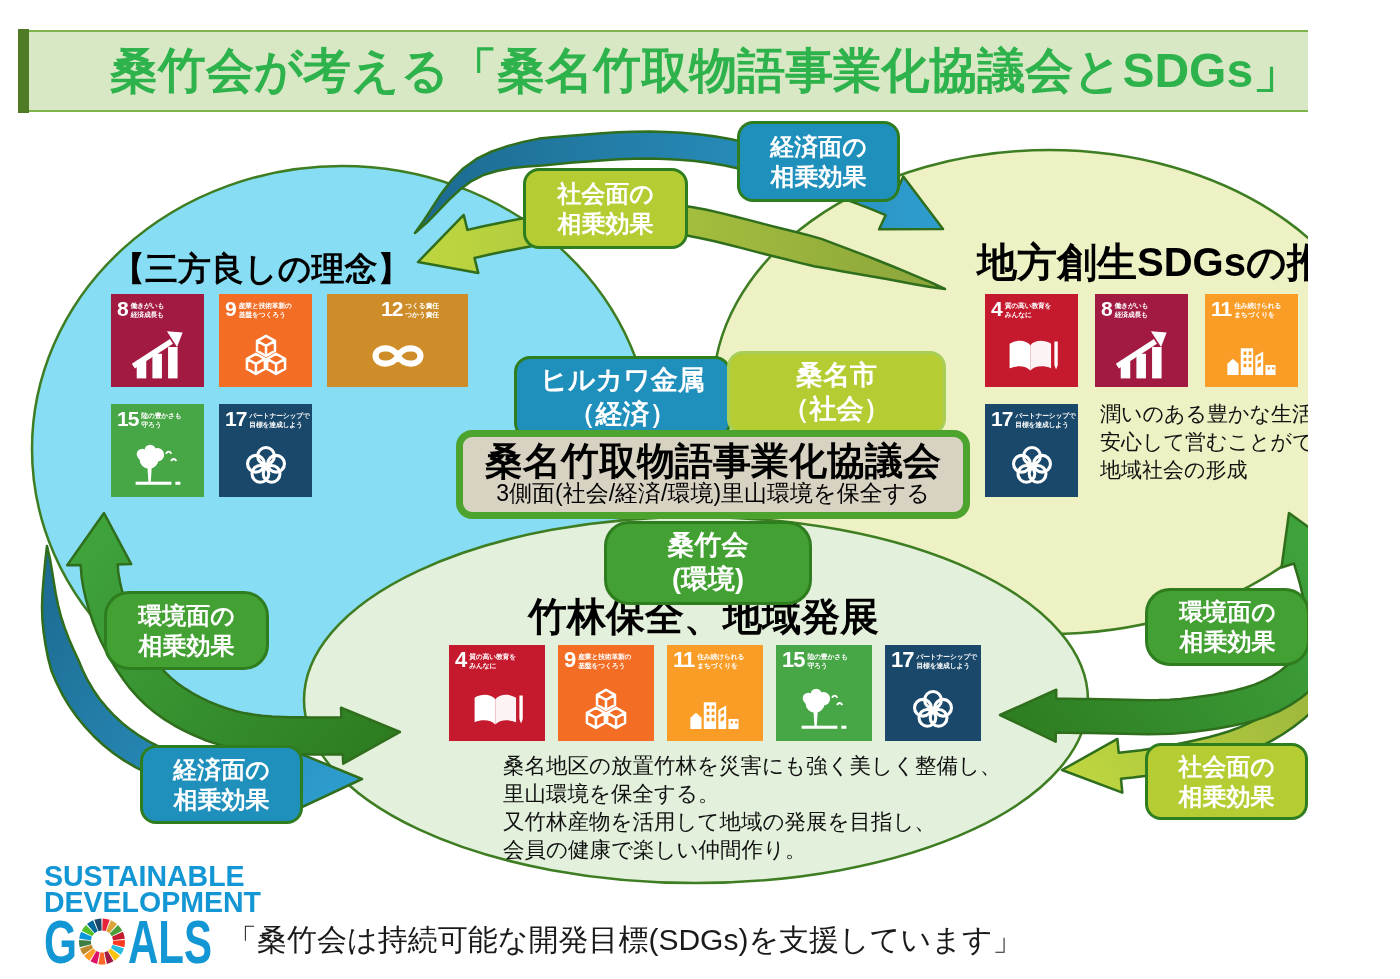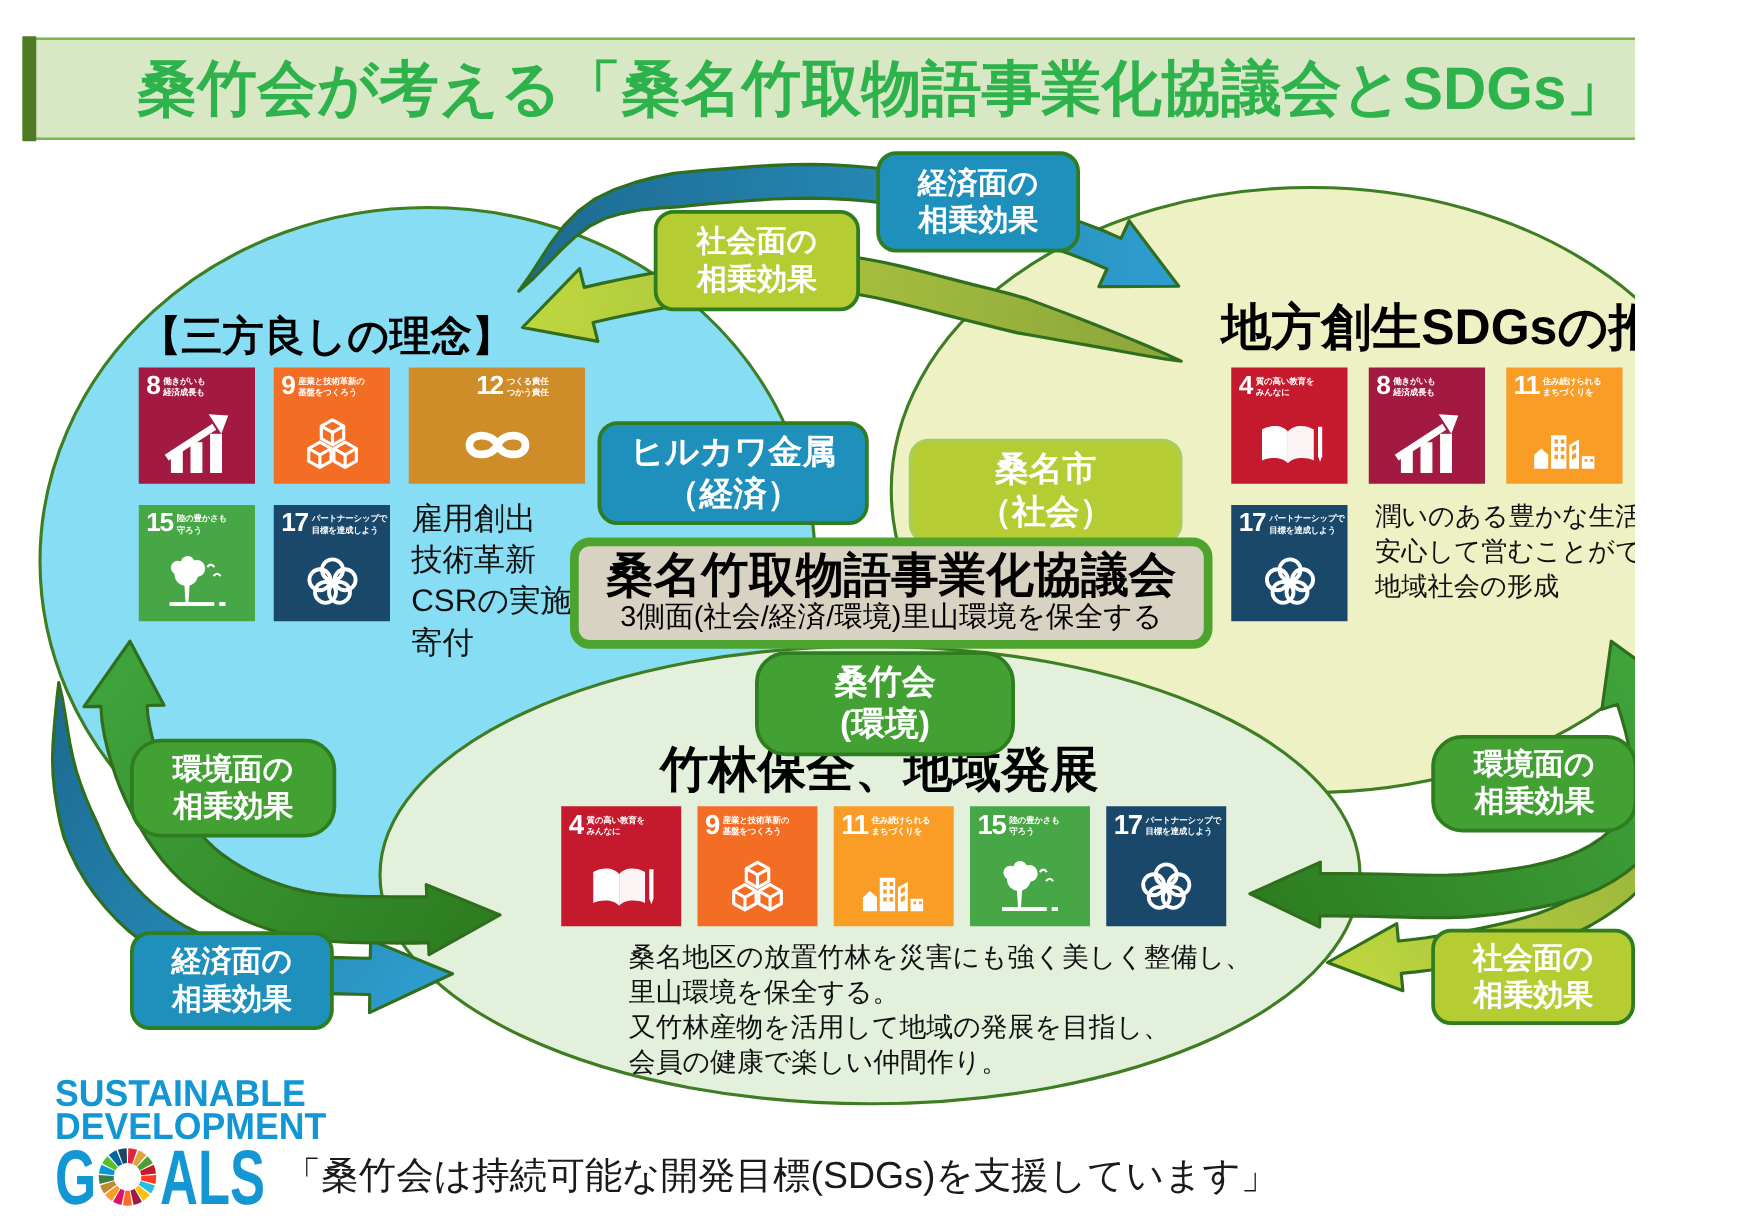--- a/index.html
+++ b/index.html
@@ -9,21 +9,21 @@
   svg.bg { position:absolute; left:0; top:0; }
 
   .title-bar { left:18px; top:30px; width:1371px; height:78px; background:#D9E8C4;
     border:2px solid #7DB54A; display:flex; align-items:center; justify-content:center; }
   .title-strip { left:18px; top:29px; width:11px; height:84px; background:#4E7B24; z-index:3; }
   .title-text { color:#2EB24C; font-size:48px; font-weight:900; letter-spacing:0px; white-space:nowrap; }
 
   .pill { border-radius:16px; border:3px solid #2E7D1F; color:#fff; font-weight:800;
     display:flex; align-items:center; justify-content:center; text-align:center; white-space:pre-line;
     font-size:24px; line-height:1.25; }
-  .pill-blue { background:#1F8FBC; }
+  .pill-blue { background:#1F8FBC;margin-left:36px; }
   .pill-yg   { background:#B5CC33; }
   .pill-green{ background:#43A032;border-radius:25px; }
 
   .heading { font-weight:900; color:#000; white-space:nowrap; }
 
   .center-box { left:456px; top:430px; width:514px; height:89px; background:#D8D2C2;
     border:7px solid #4CA32E; border-radius:16px; box-sizing:border-box;
     display:flex; flex-direction:column; align-items:center; justify-content:center; }
   .center-title { font-size:38px; font-weight:900; color:#000; line-height:1.0; white-space:nowrap; }
   .center-sub { font-size:23px; font-weight:500; color:#000; line-height:1.15; white-space:nowrap; }
@@ -278,24 +278,20 @@
     <div class="tile-hd">
       <span class="tile-num" style="font-size:22px">17</span>
       <span class="tile-cap">パートナーシップで
 目標を達成しよう</span>
     </div>
     <svg class="tile-pic" viewBox="0 0 100 100">
         <use href="#pic-rings"></use>
       </svg>
   </div>
 
-  <div class="abs notes" style="left:329px;top:399px;font-size:25px;line-height:33px">雇用創出
-技術革新
-CSRの実施
-寄付</div>
   <div class="abs notes" style="left:1100px;top:400px;width:320px;font-size:21px;line-height:28px">潤いのある豊かな生活を
 安心して営むことができる
 地域社会の形成</div>
   <div class="abs notes" style="left:503px;top:752px;width:560px;font-size:21.5px;line-height:28px">桑名地区の放置竹林を災害にも強く美しく整備し、
 里山環境を保全する。
 又竹林産物を活用して地域の発展を目指し、
 会員の健康で楽しい仲間作り。</div>
 
   <div class="abs pill pill-blue" style="left:701px;top:121px;width:157px;height:75px">経済面の
 相乗効果</div>
@@ -303,21 +299,21 @@
 相乗効果</div>
   <div class="abs pill pill-green" style="left:104px;top:591px;width:159px;height:73px">環境面の
 相乗効果</div>
   <div class="abs pill pill-blue" style="left:104px;top:745px;width:157px;height:73px">経済面の
 相乗効果</div>
   <div class="abs pill pill-green" style="left:1145px;top:588px;width:159px;height:72px">環境面の
 相乗効果</div>
   <div class="abs pill pill-yg" style="left:1145px;top:743px;width:157px;height:71px">社会面の
 相乗効果</div>
 
-  <div class="abs pill pill-blue" style="left:478px;top:337px;width:211px;height:77px;font-size:27px">ヒルカワ金属
+  <div class="abs pill pill-blue" style="left:478px;top:356px;width:211px;height:77px;font-size:27px">ヒルカワ金属
 （経済）</div>
   <div class="abs pill pill-yg" style="left:727px;top:351px;width:213px;height:78px;font-size:27px;border-color:#A8CE58">桑名市
 （社会）</div>
   <div class="abs pill pill-green" style="left:604px;top:521px;width:202px;height:78px;font-size:27px">桑竹会
 (環境)</div>
 
   <div class="abs center-box">
     <div class="center-title">桑名竹取物語事業化協議会</div>
     <div class="center-sub">3側面(社会/経済/環境)里山環境を保全する</div>
   </div>

